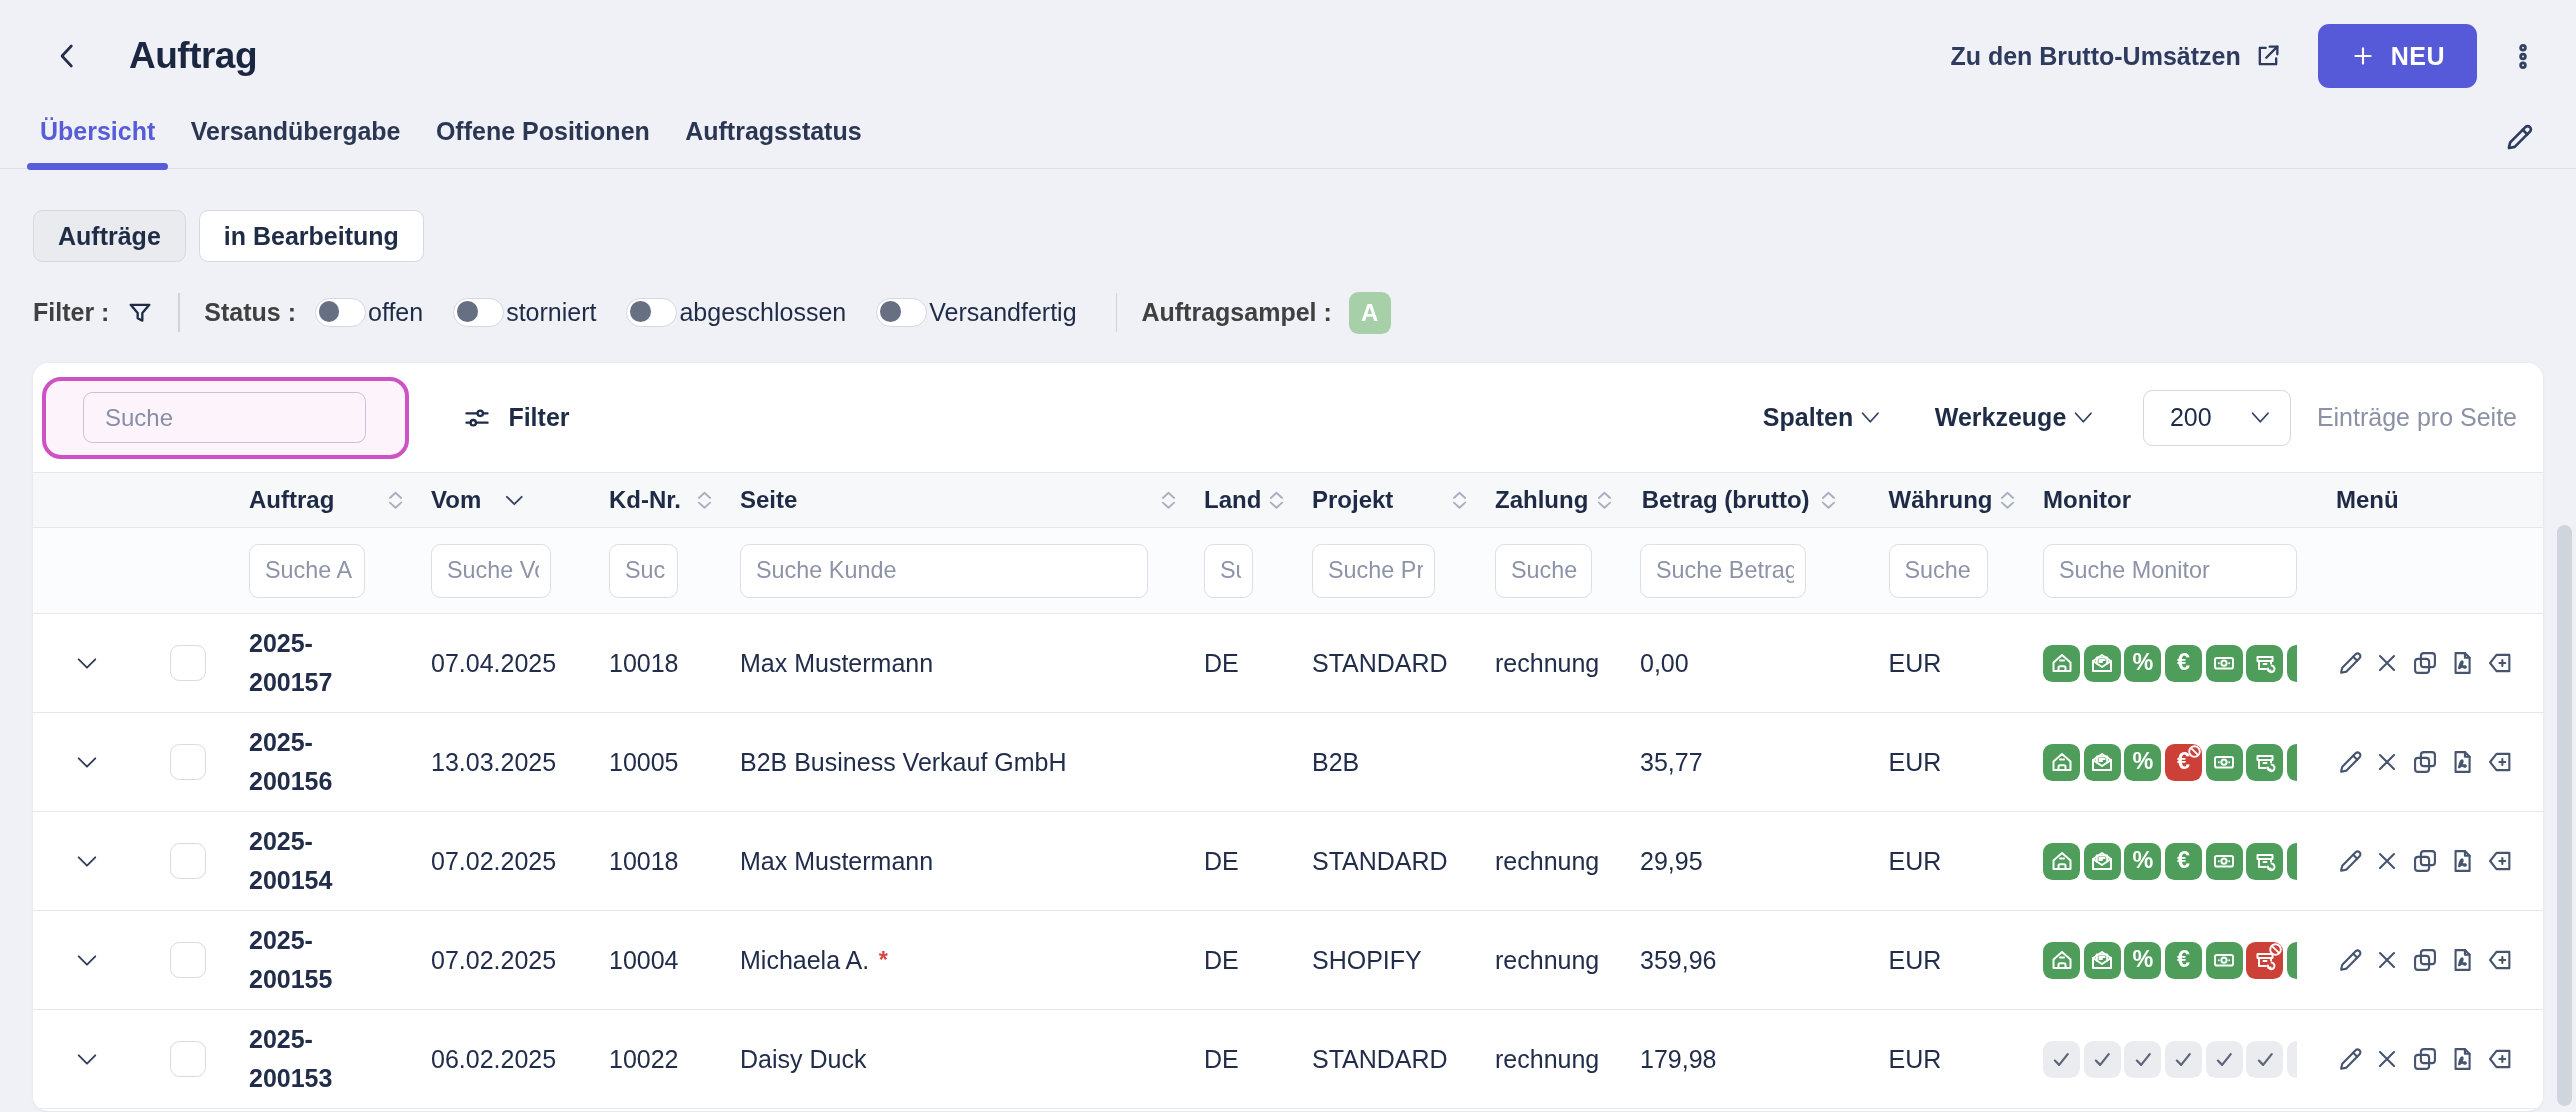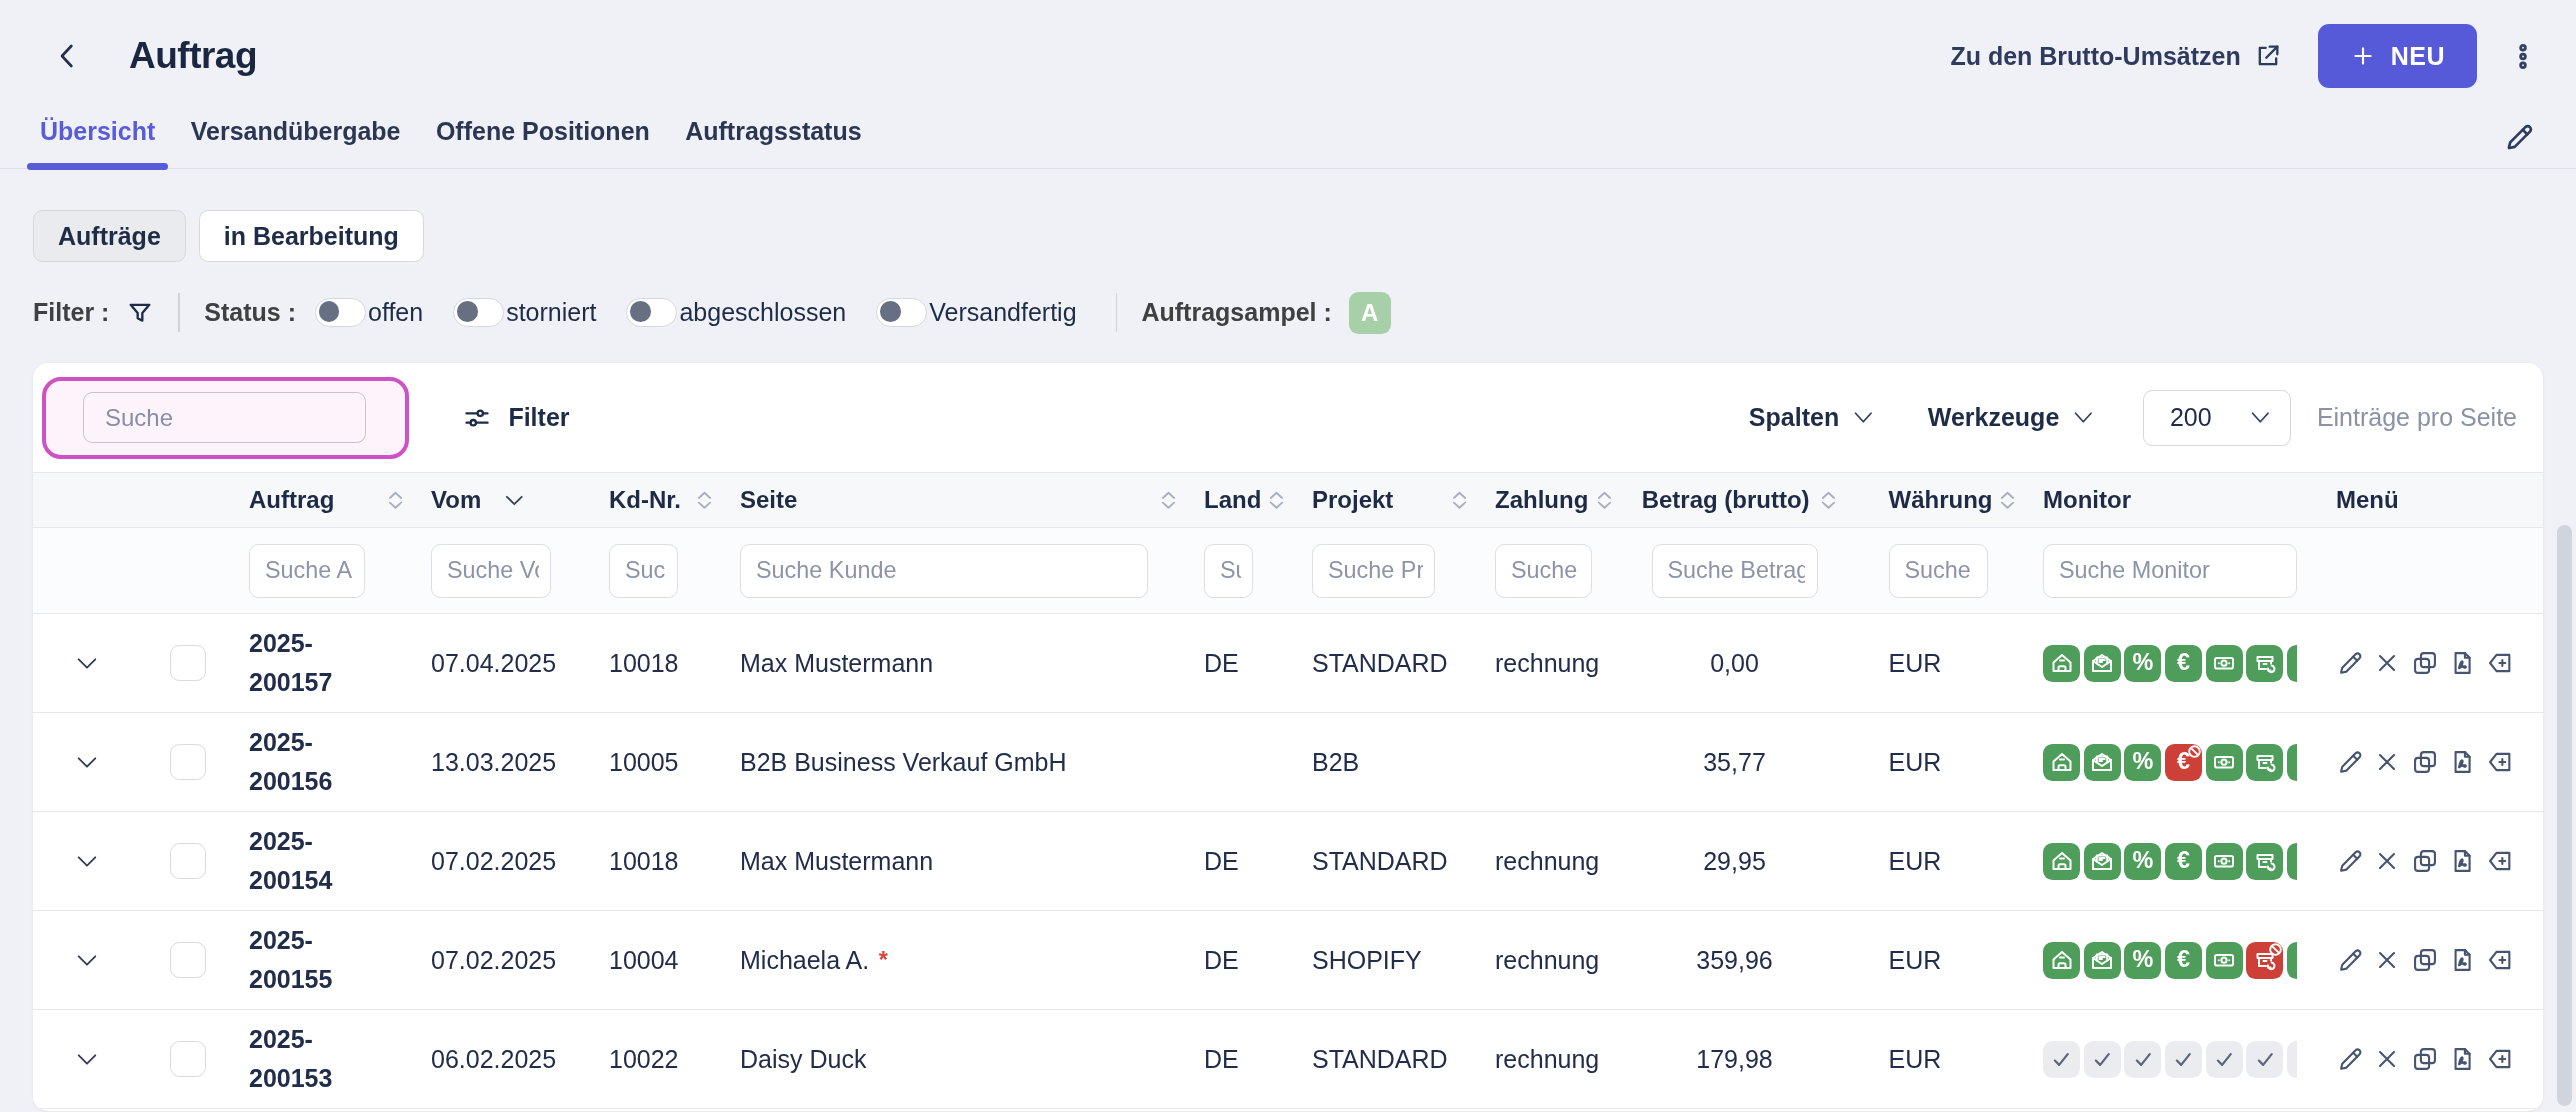--- a/index.html
+++ b/index.html
@@ -58,34 +58,34 @@
           box-shadow:0 0.9px 2.8px rgba(25,35,65,.07); overflow:hidden; }
 
   .toolbar { display:flex; align-items:center; height:109px; padding:0 26px 0 9.4px; }
   .search-highlight { display:flex; align-items:center; width:367px; height:82px; border:4.7px solid #cf52c4; border-radius:19px;
                       background:rgba(207,82,196,.07); padding:0 39px 0 37px; }
   .search-input { width:100%; height:51px; border:1.9px solid #c6c2d8; border-radius:9.4px; background:transparent;
                   font-family:inherit; font-size:24px; color:#1f2c47; padding:0 20.6px; outline:none; }
   .search-input::placeholder { color:#878ea6; }
   .tb-filter { display:flex; align-items:center; gap:15px; margin-left:52px; font-size:25px; font-weight:700; cursor:pointer; }
   .tb-filter .ic { width:32px; height:28px; }
-  .tb-menu { display:flex; align-items:center; gap:14px; font-size:25px; font-weight:700; cursor:pointer; white-space:nowrap; }
+  .tb-menu { display:flex; align-items:center; gap:7px; font-size:25px; font-weight:700; cursor:pointer; white-space:nowrap; }
   .tb-menu .ic, .pagesize .ic { width:20.6px; height:15px; color:#333f63; }
   .pagesize { display:flex; align-items:center; justify-content:space-between; width:148px; height:56px; border:1.9px solid #d5d7de;
               border-radius:9.4px; padding:0 19px 0 26px; font-size:25px; font-weight:500; cursor:pointer; }
   .entries-label { font-size:25px; color:#8b92a6; white-space:nowrap; }
   .ml-auto { margin-left:auto; }
   .mr60 { margin-right:54px; } .mr52 { margin-right:49px; } .mr28 { margin-right:26px; }
 
   
   .trow { display:grid; grid-template-columns:108px 94px 183px 178px 131px 464px 108px 183px 145px 239px 164px 267px 248px; width:2510px; }
   .c { display:flex; align-items:center; padding-left:13px; min-width:0; }
   .c-caret, .c-check { justify-content:center; padding-left:0; }
   .c-auftrag { padding-left:14px; padding-right:28px; }
-  .c-betrag { justify-content:center; padding-right:37px; }
+  .c-betrag { justify-content:flex-start; padding-right:37px; }
   .c-waehrung { padding-left:22.5px; }
   .c-monitor { padding-left:13px; gap:3.7px; }
   .c-menu { padding-left:39px; gap:9.4px; }
 
   .thead { height:56px; background:#f6f8fa; border-top:1.9px solid #e5e7ec; border-bottom:1.9px solid #e5e7ec; }
   .thead .c { font-size:24px; font-weight:800; color:#1e2a46; justify-content:space-between; padding-right:13px; }
   .thead .c-caret, .thead .c-check { padding-right:0; }
   .thead .c-betrag { justify-content:flex-end; gap:9.4px; padding-right:28px; }
   .thead .c-monitor, .thead .c-menu { justify-content:flex-start; }
   .sort-ic { width:19px; height:20.6px; color:#a9afc1; cursor:pointer; }

